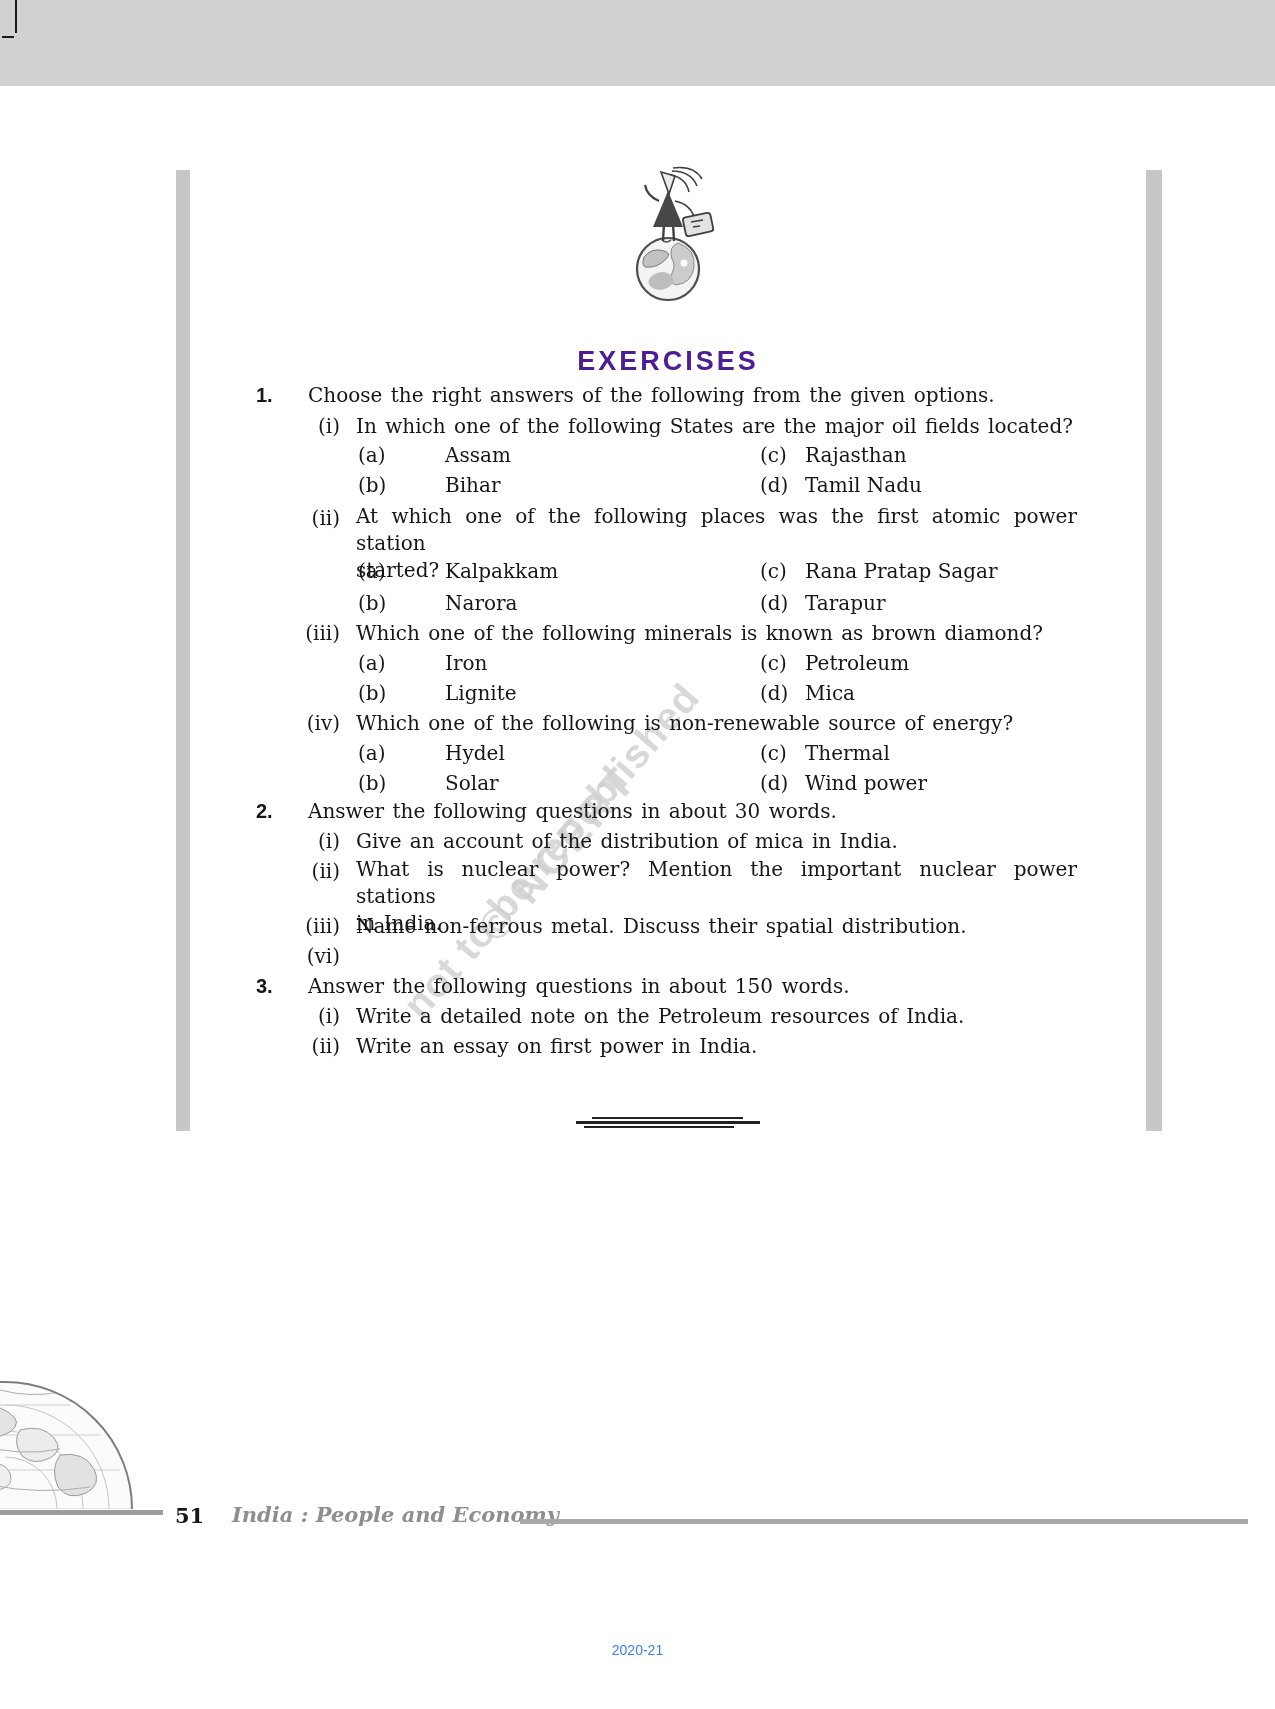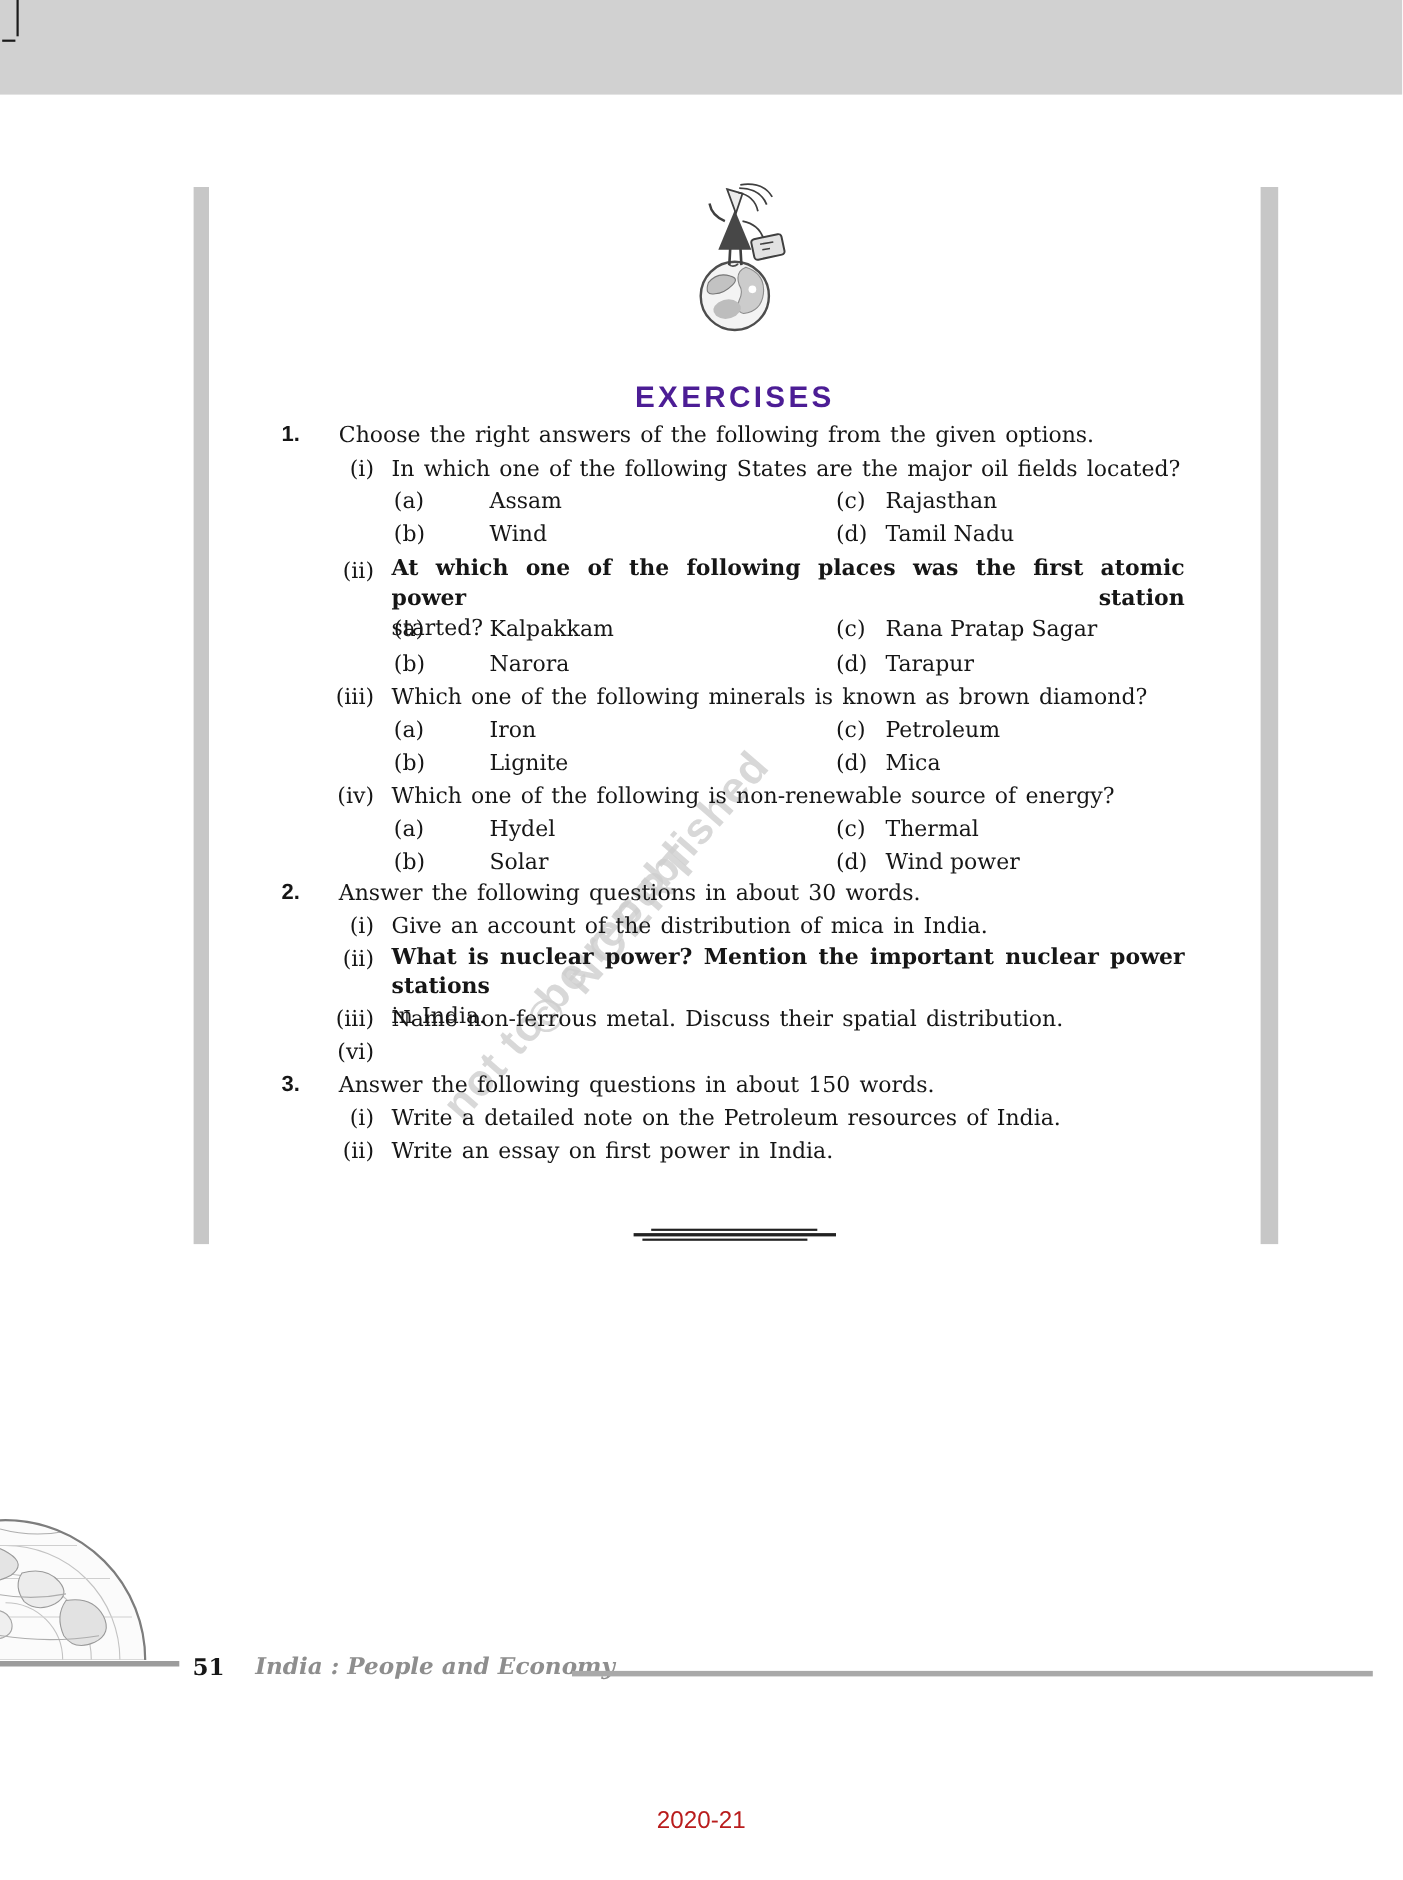--- a/index.html
+++ b/index.html
@@ -33,39 +33,39 @@
   
   .row{position:absolute;left:0;top:0;width:1275px;height:30px;line-height:30px;font-size:20px;z-index:2;}
   .row span{position:absolute;top:0;white-space:nowrap;}
   .qnum{left:256px;font-family:"Liberation Sans","DejaVu Sans",sans-serif;font-weight:bold;}
   .qtext{left:308px;}
   .rm{left:270px;width:70px;text-align:right;}
   .tx{left:356px;}
   .k1{left:358px;} .v1{left:405px;margin-left:40px;}
   .k2{left:760px;} .v2{left:805px;}
   .para{position:absolute;left:356px;width:721px;font-size:20px;line-height:27px;z-index:2;}
-  .para .j{text-align:justify;text-align-last:justify;font-weight:bold;}
+  .para .j{text-align:justify;text-align-last:justify;}
   .word-sp{word-spacing:2px;}
 
   
   #orn{left:576px;top:1117px;width:184px;}
   #orn .l1{margin-left:16px;width:151px;height:2px;background:#222;}
   #orn .l2{margin-top:2px;width:184px;height:3px;background:#222;}
   #orn .l3{margin-top:2px;margin-left:8px;width:150px;height:2px;background:#222;}
 
   
   #map-art{left:0;top:1375px;width:170px;height:140px;}
   #map-base{left:0;top:1510px;width:163px;height:5px;background:#9c9c9c;}
 
   
   #pg-num{left:175px;top:1503px;font-size:21px;font-weight:bold;line-height:26px;}
   #book-title{left:232px;top:1502px;font-size:21px;line-height:26px;font-style:italic;font-weight:bold;color:#8e8e8e;}
   #foot-rule{left:520px;top:1519px;width:728px;height:5px;background:#a9a9a9;}
   #year{left:0;top:1642px;width:1275px;text-align:center;
-        font-family:"Liberation Sans","DejaVu Sans",sans-serif;font-size:22px;color:#b91c1c;}
+        font-family:"Liberation Sans","DejaVu Sans",sans-serif;font-size:14px;color:#3b82f6;}
 </style>
 </head>
 <body>
 
 <div id="page">
 
   <div class="abs" id="topbar"></div>
   <div class="abs" id="regv"></div>
   <div class="abs" id="regh"></div>
 
@@ -105,21 +105,21 @@
     <span class="tx">In which one of the following States are the major oil fields located?</span>
   </div>
   <div class="row" style="top:440px">
     <span class="k1">(a)</span>
     <span class="v1">Assam</span>
     <span class="k2">(c)</span>
     <span class="v2">Rajasthan</span>
   </div>
   <div class="row" style="top:470px">
     <span class="k1">(b)</span>
-    <span class="v1">Wind</span>
+    <span class="v1">Bihar</span>
     <span class="k2">(d)</span>
     <span class="v2">Tamil Nadu</span>
   </div>
 
   <div class="row word-sp" style="top:503px">
     <span class="rm">(ii)</span>
   </div>
   <div class="para word-sp" style="top:503px">
     <div class="j">At which one of the following places was the first atomic power station</div>
     <div>started?</div>

